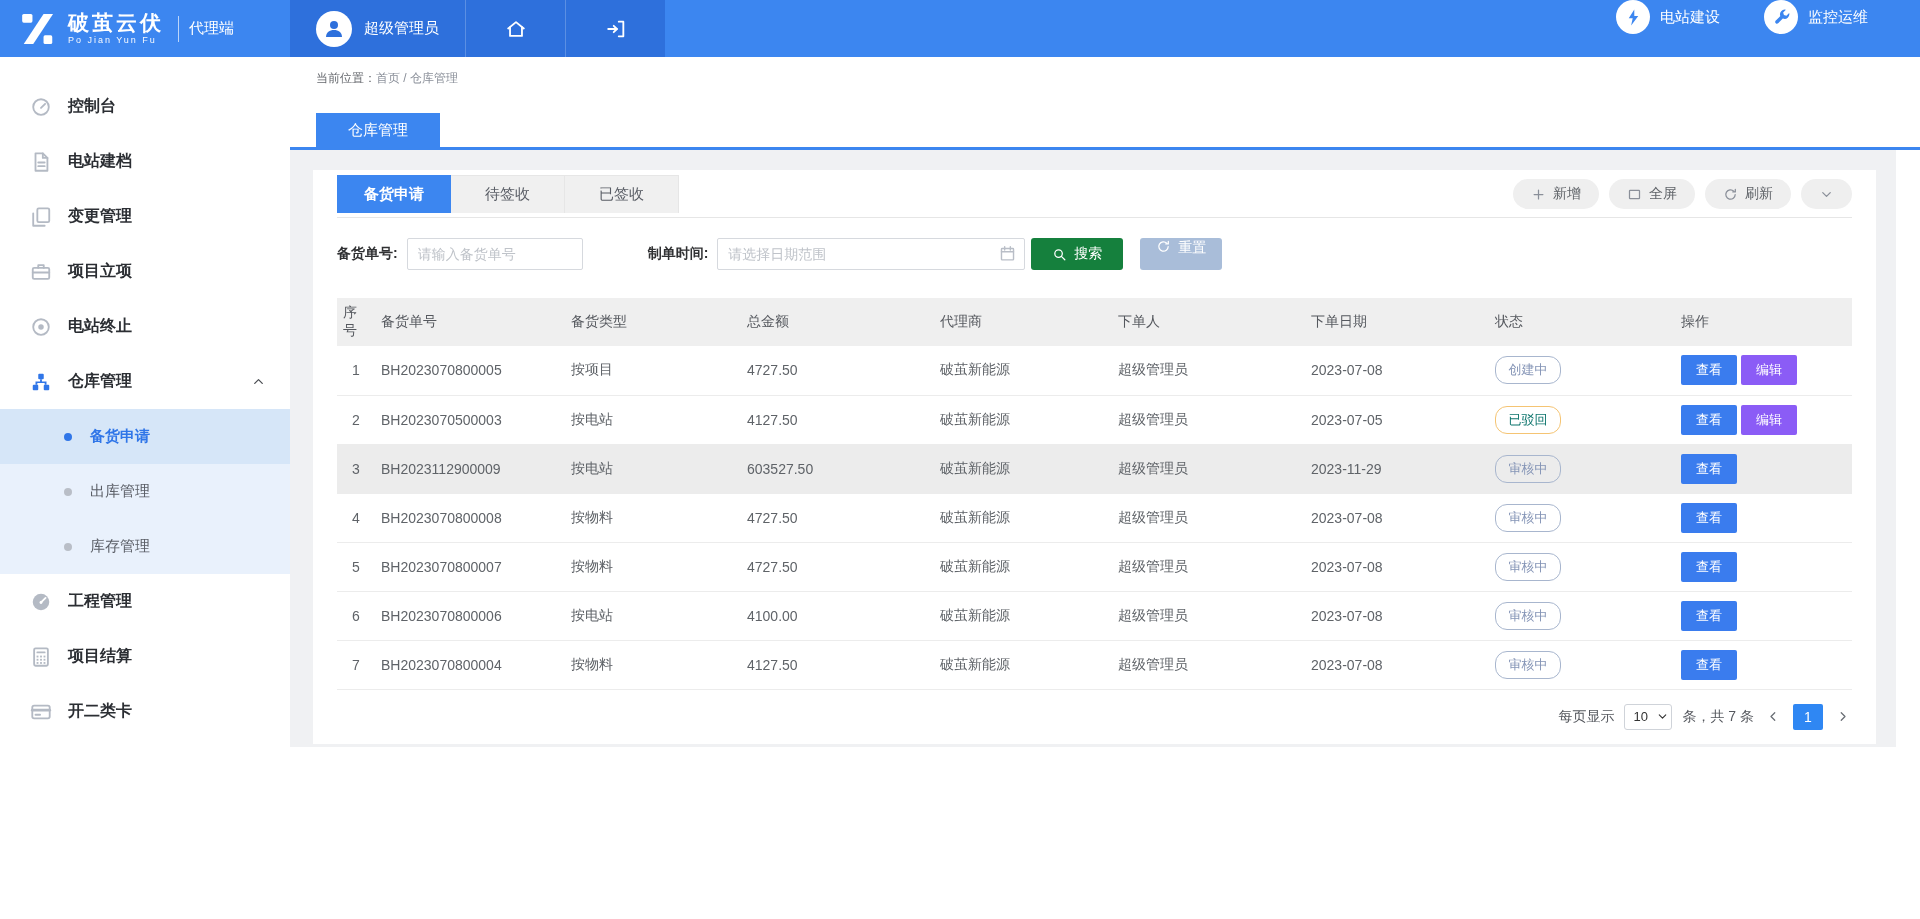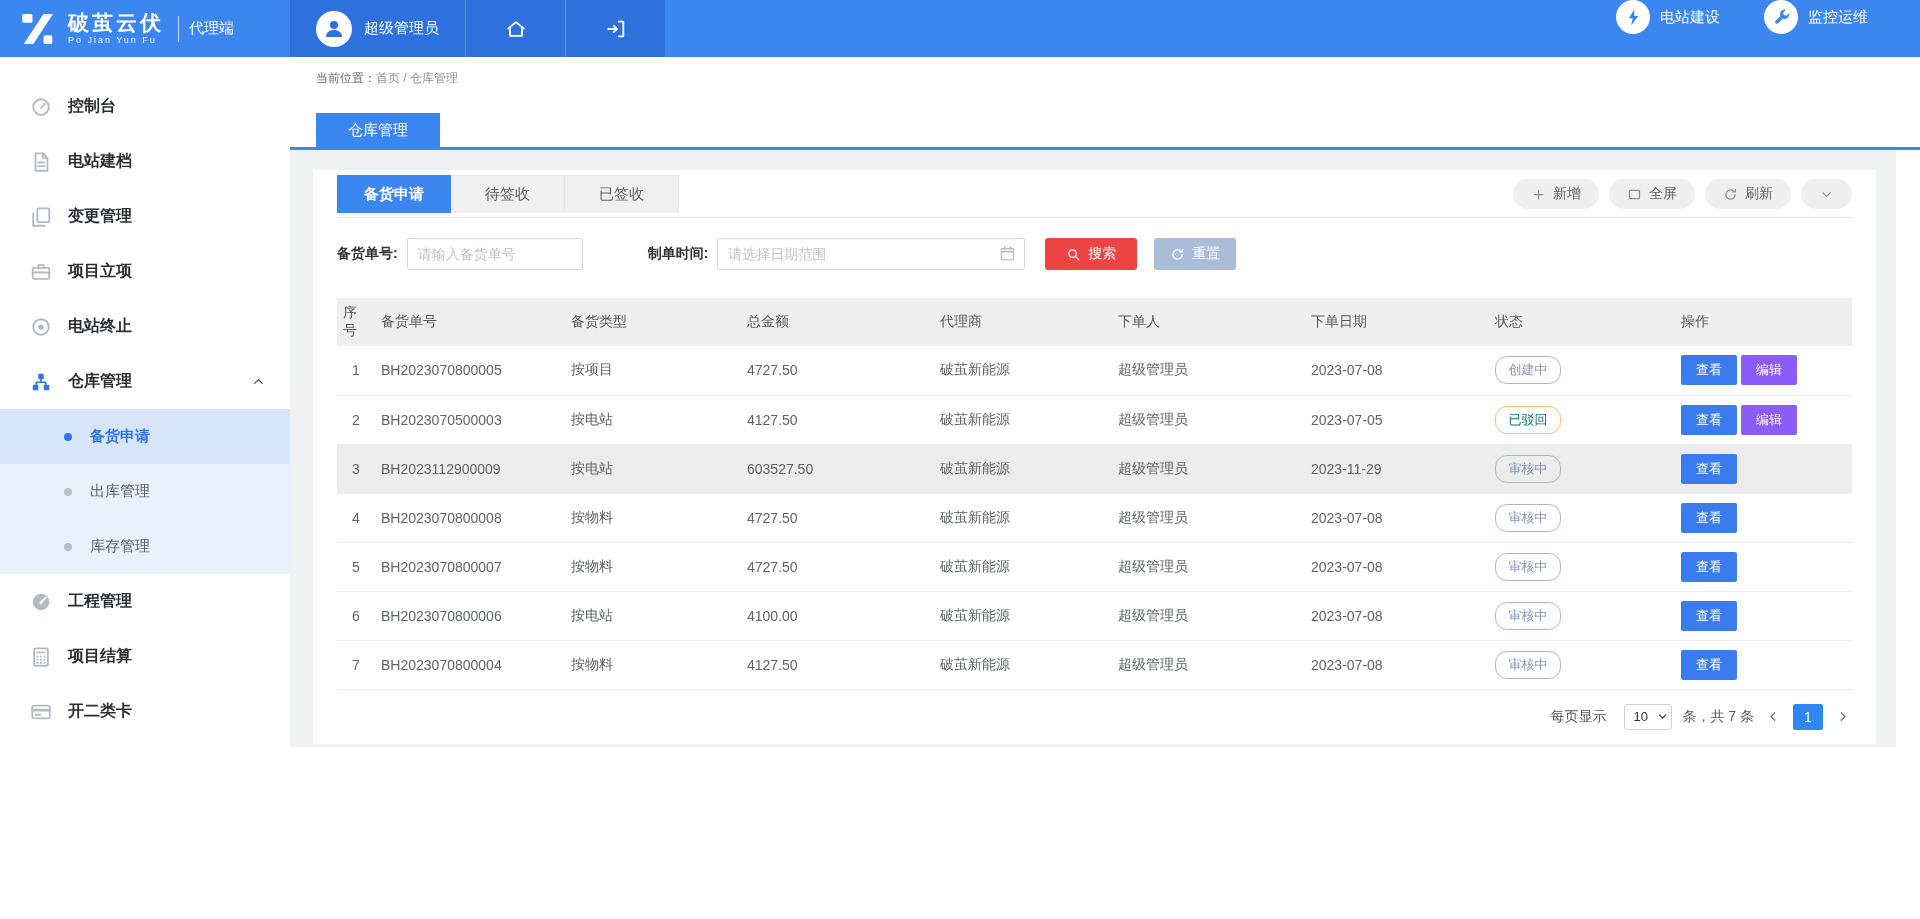--- a/index.html
+++ b/index.html
@@ -77,46 +77,46 @@
   .search-row label { font-weight:bold; color:#303133; margin-right:9px; }
   .inp { height:32px; border:1px solid #d6d9de; border-radius:2px; padding:0 10px; font-size:14px; color:#333;
          font-family:inherit; outline:none; background:#fff; }
   .inp::placeholder { color:#bfc3c9; }
   .inp-order { width:176px; }
   .lbl2 { margin-left:65px; }
   .date-wrap { position:relative; width:308px; }
   .date-wrap .inp { width:100%; padding-right:34px; }
   .cal-icon { position:absolute; right:9px; top:7px; color:#b9bec7; pointer-events:none; }
   .cal-icon svg { width:17px; height:17px; }
-  .btn-search { margin-left:20px; width:92px; height:32px; background:#ef4444; border:none; border-radius:3px;
+  .btn-search { margin-left:6px; width:92px; height:32px; background:#15803d; border:none; border-radius:3px;
                 color:#fff; font-size:14px; display:flex; align-items:center; justify-content:center; gap:7px;
                 cursor:pointer; font-family:inherit; }
   .btn-reset { margin-left:17px; width:82px; height:32px; background:#a9bdd9; border:none; border-radius:3px;
-               color:#fff; font-size:14px; display:flex; align-items:center; justify-content:center; gap:7px;
+               color:#fff; font-size:14px; display:flex; align-items:flex-start; justify-content:center; gap:7px;
                cursor:pointer; font-family:inherit; }
   .btn-search svg, .btn-reset svg { width:15px; height:15px; }
 
   
   table.grid { width:100%; border-collapse:collapse; margin-top:28px; table-layout:fixed; }
   .grid th { background:#efefef; height:48px; font-weight:normal; color:#55585e; font-size:14px; text-align:left; padding:0 6px; }
   .grid td { height:49px; border-bottom:1px solid #ececec; color:#5f6368; font-size:14px; padding:0 6px; }
   .grid .c-no { text-align:center; }
   .grid tr.highlight td { background:#ececec; }
   .status { display:inline-block; min-width:66px; text-align:center; padding:4px 10px; border-radius:12px;
             font-size:13px; border:1px solid; background:transparent; }
   .status.default { color:#8494b6; border-color:#a8b6ce; }
   .status.warning { color:#0f766e; border-color:#f5c473; }
   .abtn { border:none; border-radius:2px; color:#fff; font-size:13px; padding:6px 15px; cursor:pointer;
           font-family:inherit; margin-right:4px; }
   .abtn.view { background:#3a7cee; }
   .abtn.edit { background:#8b5cf6; }
 
   
   .pagination { display:flex; align-items:center; justify-content:flex-end; margin-top:14px; font-size:14px; color:#55585e; gap:10px; }
-  .pp-wrap { position:relative;margin-left:8px; }
+  .pp-wrap { position:relative; }
   .pp-select { width:48px; height:26px; border:1px solid #cfd3d9; border-radius:3px; font-size:13px; color:#333;
                padding:0 16px 0 8px; appearance:none; -webkit-appearance:none; background:#fff; font-family:inherit; cursor:pointer; }
   .pp-chev { position:absolute; right:3px; top:6px; color:#333; pointer-events:none; }
   .pp-chev svg { width:13px; height:13px; }
   .pg-chev { display:flex; color:#6a6e75; cursor:pointer; padding:0 2px; }
   .pg-chev svg { width:15px; height:15px; }
   .pg-num { width:30px; height:26px; background:#2f87f3; color:#fff; border-radius:2px; display:flex;
             align-items:center; justify-content:center; font-size:14px; cursor:pointer; }
 </style>
 </head>

